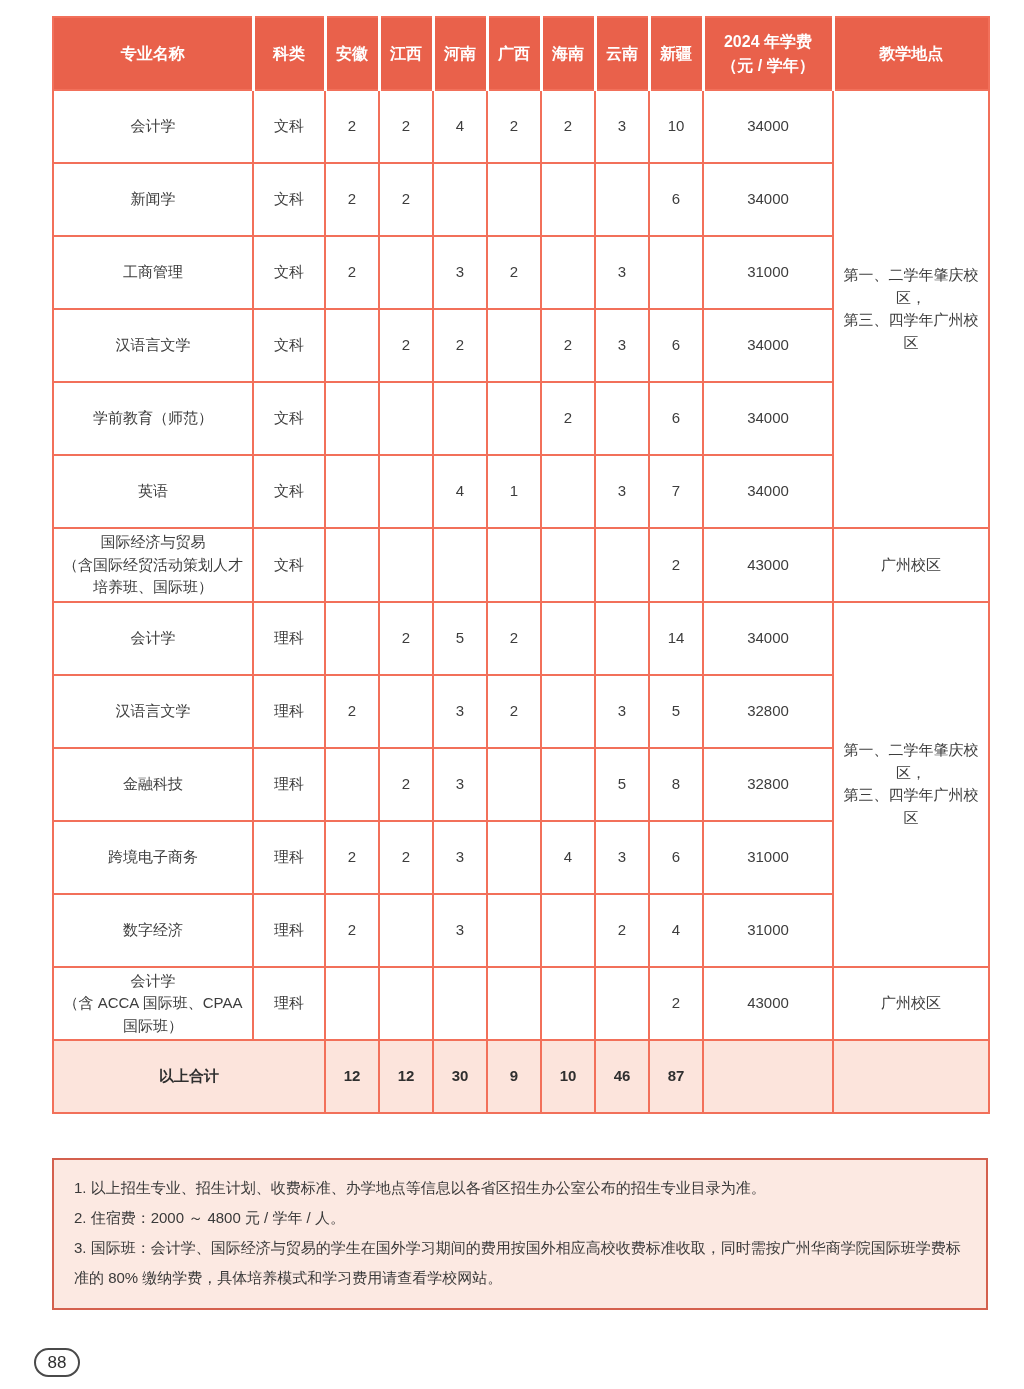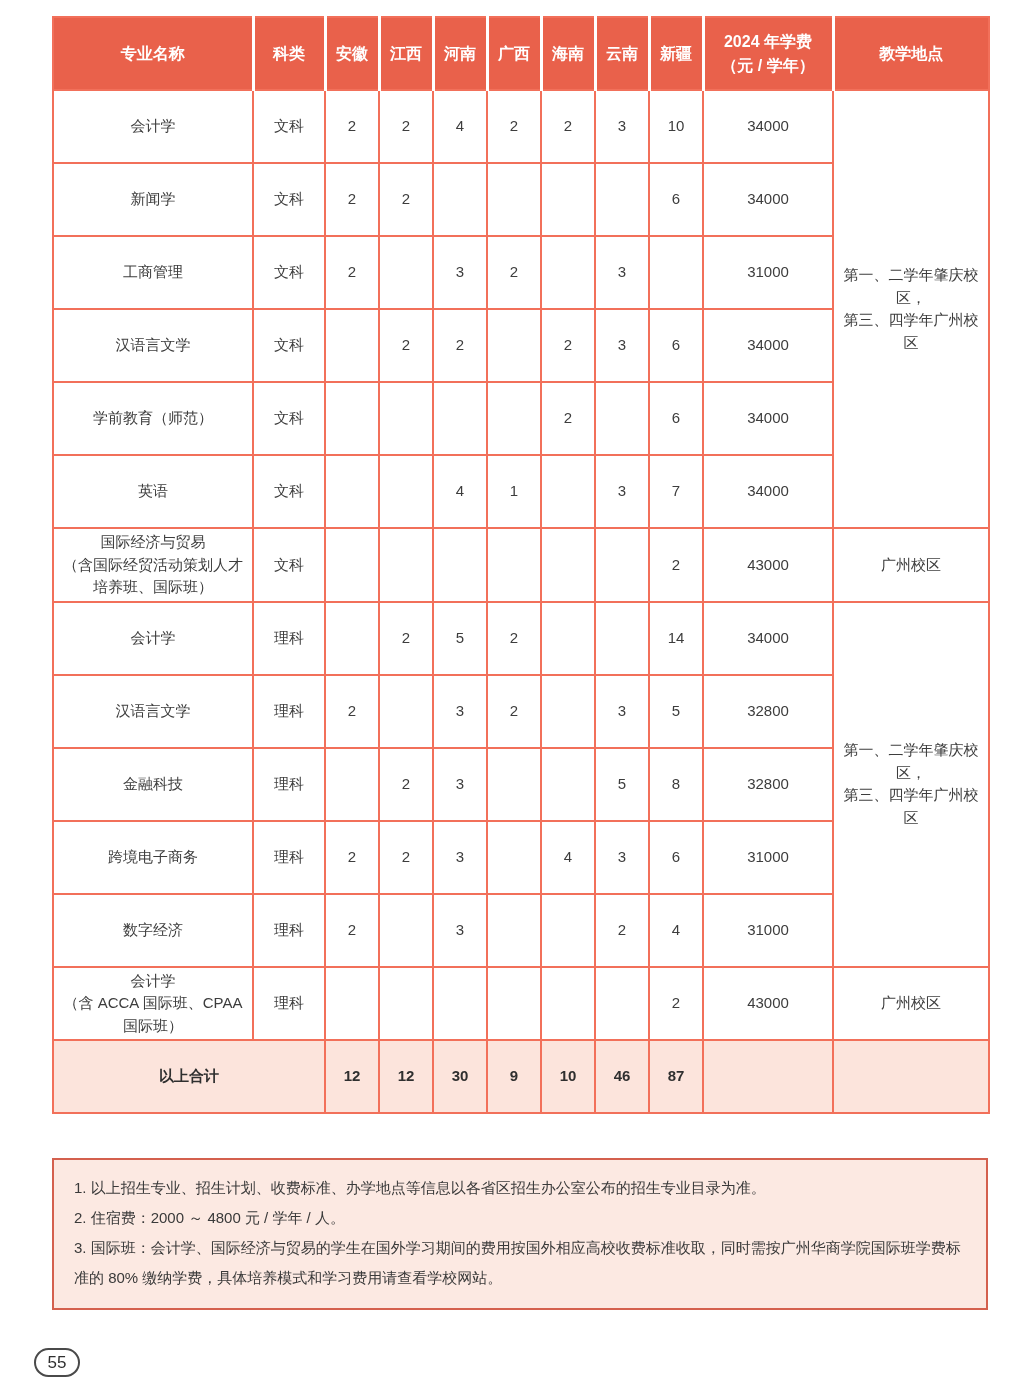--- a/index.html
+++ b/index.html
@@ -261,16 +261,16 @@
       </tbody>
   </table>
 
   <div class="notes">
     <p>1. 以上招生专业、招生计划、收费标准、办学地点等信息以各省区招生办公室公布的招生专业目录为准。</p>
     <p>2. 住宿费：2000 ～ 4800 元 / 学年 / 人。</p>
     <p>3. 国际班：会计学、国际经济与贸易的学生在国外学习期间的费用按国外相应高校收费标准收取，同时需按广州华商学院国际班学费标准的 80% 缴纳学费，具体培养模式和学习费用请查看学校网站。</p>
   </div>
 
   <div class="page-badge">
-    <span>55</span>
+    <span>88</span>
   </div>
 
 </div>
 
 </body></html>

